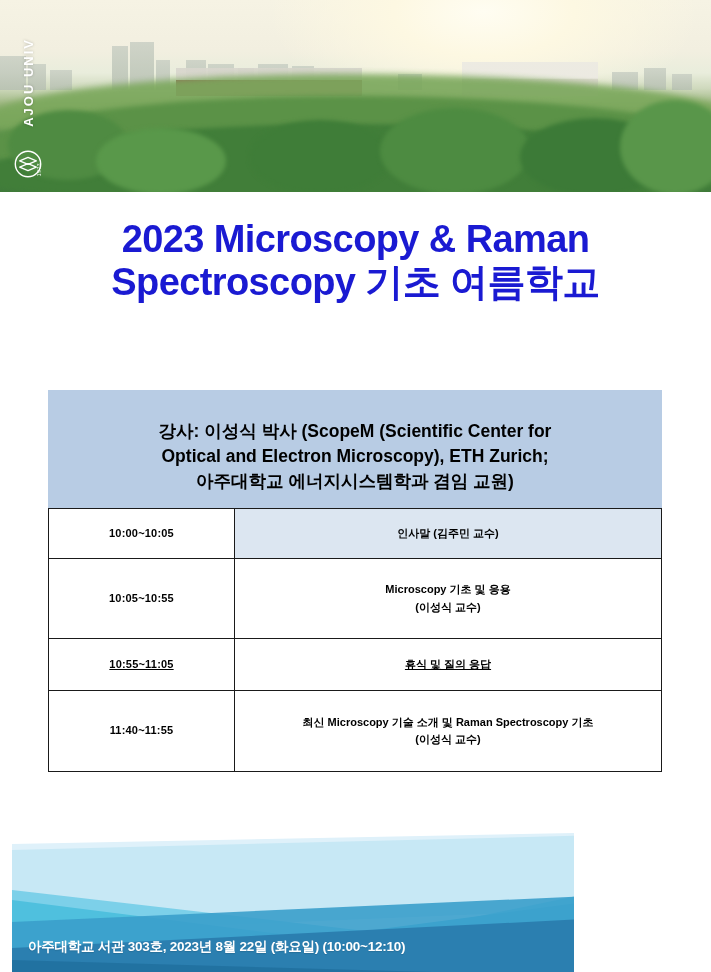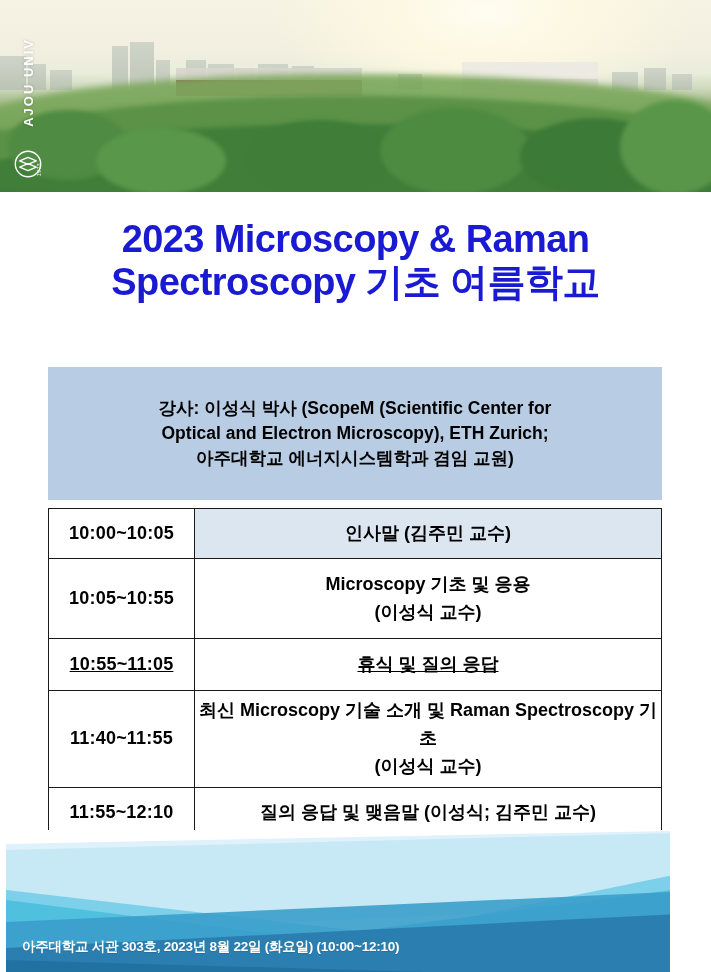--- a/index.html
+++ b/index.html
@@ -143,21 +143,21 @@
     font-weight: 700;
     line-height: 1.12;
     letter-spacing: -0.6px;
     margin: 8px;
   }
 
   
   .instructor-box {
     position: absolute;
     left: 48px;
-    top: 367px;
+    top: 390px;
     width: 614px;
     height: 133px;
     background: #b8cce4;
     box-sizing: border-box;
     display: flex;
     align-items: center;
     justify-content: center;
     padding: 0 16px;
   }
   .instructor-text {
@@ -173,25 +173,25 @@
   .schedule {
     position: absolute;
     left: 48px;
     top: 508px;
     width: 614px;
     border-collapse: collapse;
     table-layout: fixed;
   }
   .schedule td {
     border: 1.6px solid #1a1a1a;
-    font-size: 18px;
+    font-size: 11px;
     color: #000000;
     font-weight: 700;
     vertical-align: middle;
-    padding: 6px 0;
+    padding: 6px 20px;
     line-height: 1.55;
   }
   td.time-cell {
     width: 145px;
     text-align: center;
     background: #ffffff;
     letter-spacing: .2px;
   }
   td.topic-cell {
     text-align: center;
@@ -201,23 +201,23 @@
   td.topic-cell.hl { background: #dce6f1; }
   tr.r1 td { height: 37px; }
   tr.r2 td { height: 67px; }
   tr.r3 td { height: 39px; text-decoration: underline; }
   tr.r4 td { height: 68px; }
   tr.r5 td { height: 39px; }
 
   
   .footer {
     position: absolute;
-    left: 6px;
+    left: 12px;
     bottom: 0;
-    width: 664px;
+    width: 562px;
     height: 142px;
     overflow: hidden;
     background: #ffffff;
     text-decoration: underline;
   }
   .footer svg { position: absolute; inset: 0; display: block; }
   .footer-text {
     position: absolute;
     left: 16px;
     bottom: 14px;
@@ -307,24 +307,20 @@
     </tr>
     <tr class="r3">
       <td class="time-cell">10:55~11:05</td>
       <td class="topic-cell">휴식 및 질의 응답</td>
     </tr>
     <tr class="r4">
       <td class="time-cell">11:40~11:55</td>
       <td class="topic-cell">최신 Microscopy 기술 소개 및 Raman Spectroscopy 기초
 (이성식 교수)</td>
     </tr>
-    <tr class="r5">
-      <td class="time-cell">11:55~12:10</td>
-      <td class="topic-cell">질의 응답 및 맺음말 (이성식; 김주민 교수)</td>
-    </tr>
   </tbody>
 </table>
 
 <div class="footer">
   <svg viewBox="0 0 711 142" preserveAspectRatio="none" width="711" height="142">
     <polygon points="0,14 711,0 711,36 0,78" fill="#dff1fa"></polygon>
     <polygon points="0,20 711,2 711,74 0,104" fill="#c7e8f5"></polygon>
     <polygon points="0,60 380,104 711,36 711,78 380,132 0,112" fill="#6fcbe6" opacity="0.85"></polygon>
     <polygon points="0,70 300,108 711,54 711,142 0,142" fill="#4fc0de"></polygon>
     <polygon points="0,92 711,60 711,142 0,142" fill="#3a9fcb" opacity="0.9"></polygon>

